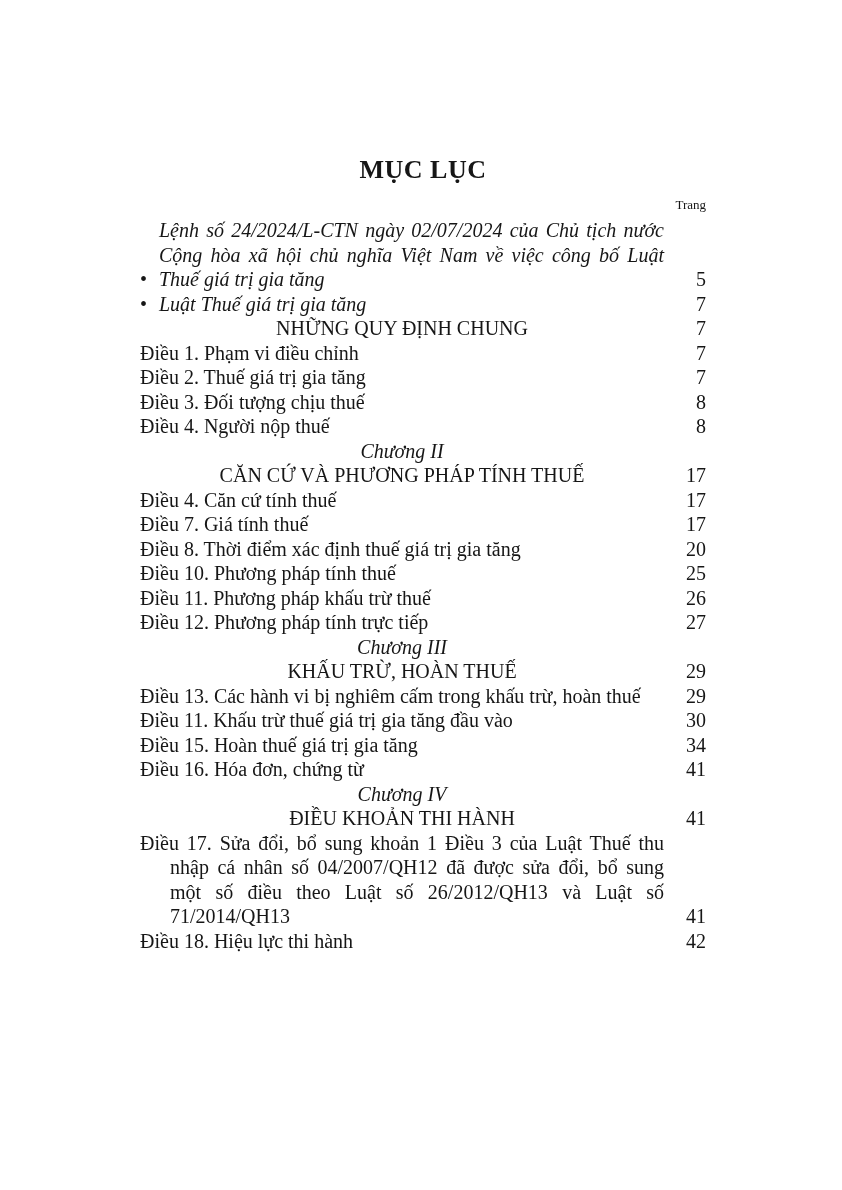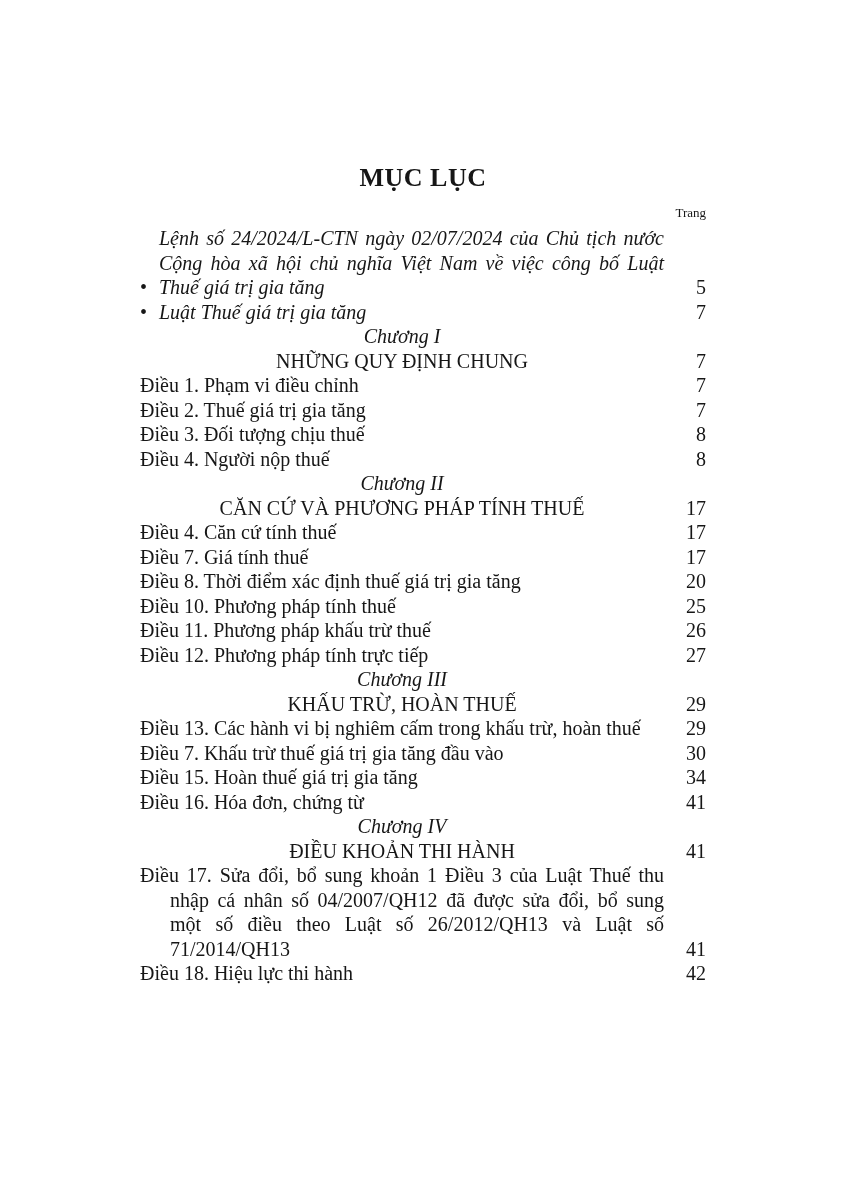--- a/index.html
+++ b/index.html
@@ -5,21 +5,21 @@
   * { margin: 0; padding: 0; box-sizing: border-box; }
   html, body { background: #ffffff; }
   .sheet {
     position: relative;
     width: 842px;
     height: 1042px;
     background: #ffffff;
     color: #161616;
     font-family: "Liberation Serif", "DejaVu Serif", serif;
     overflow: hidden;
-    margin: 12px auto;
+    margin: 4px auto;
   }
   .content {
     position: absolute;
     left: 140px;
     top: 150px;
     width: 566px;
   }
   .doc-title {
     text-align: center;
     font-size: 26px;
@@ -89,24 +89,20 @@
         <div class="toc-row bullet">
           <span class="bullet-mark">•</span>
           <div class="entry-text">Lệnh số 24/2024/L-CTN ngày 02/07/2024 của Chủ tịch nước Cộng hòa xã hội chủ nghĩa Việt Nam về việc công bố Luật Thuế giá trị gia tăng</div>
           <div class="page-num">5</div>
         </div>
         <div class="toc-row bullet">
           <span class="bullet-mark">•</span>
           <div class="entry-text">Luật Thuế giá trị gia tăng</div>
           <div class="page-num">7</div>
         </div>
-        <div class="toc-row chapter">
-          <div class="entry-text">Chương I</div>
-          <div class="page-num"></div>
-        </div>
         <div class="toc-row chapter-title">
           <div class="entry-text">NHỮNG QUY ĐỊNH CHUNG</div>
           <div class="page-num">7</div>
         </div>
         <div class="toc-row article">
           <div class="entry-text">Điều 1. Phạm vi điều chỉnh</div>
           <div class="page-num">7</div>
         </div>
         <div class="toc-row article">
           <div class="entry-text">Điều 2. Thuế giá trị gia tăng</div>
@@ -158,21 +154,21 @@
         </div>
         <div class="toc-row chapter-title">
           <div class="entry-text">KHẤU TRỪ, HOÀN THUẾ</div>
           <div class="page-num">29</div>
         </div>
         <div class="toc-row article">
           <div class="entry-text">Điều 13. Các hành vi bị nghiêm cấm trong khấu trừ, hoàn thuế</div>
           <div class="page-num">29</div>
         </div>
         <div class="toc-row article">
-          <div class="entry-text">Điều 7. Khấu trừ thuế giá trị gia tăng đầu vào</div>
+          <div class="entry-text">Điều 11. Khấu trừ thuế giá trị gia tăng đầu vào</div>
           <div class="page-num">30</div>
         </div>
         <div class="toc-row article">
           <div class="entry-text">Điều 15. Hoàn thuế giá trị gia tăng</div>
           <div class="page-num">34</div>
         </div>
         <div class="toc-row article">
           <div class="entry-text">Điều 16. Hóa đơn, chứng từ</div>
           <div class="page-num">41</div>
         </div>

